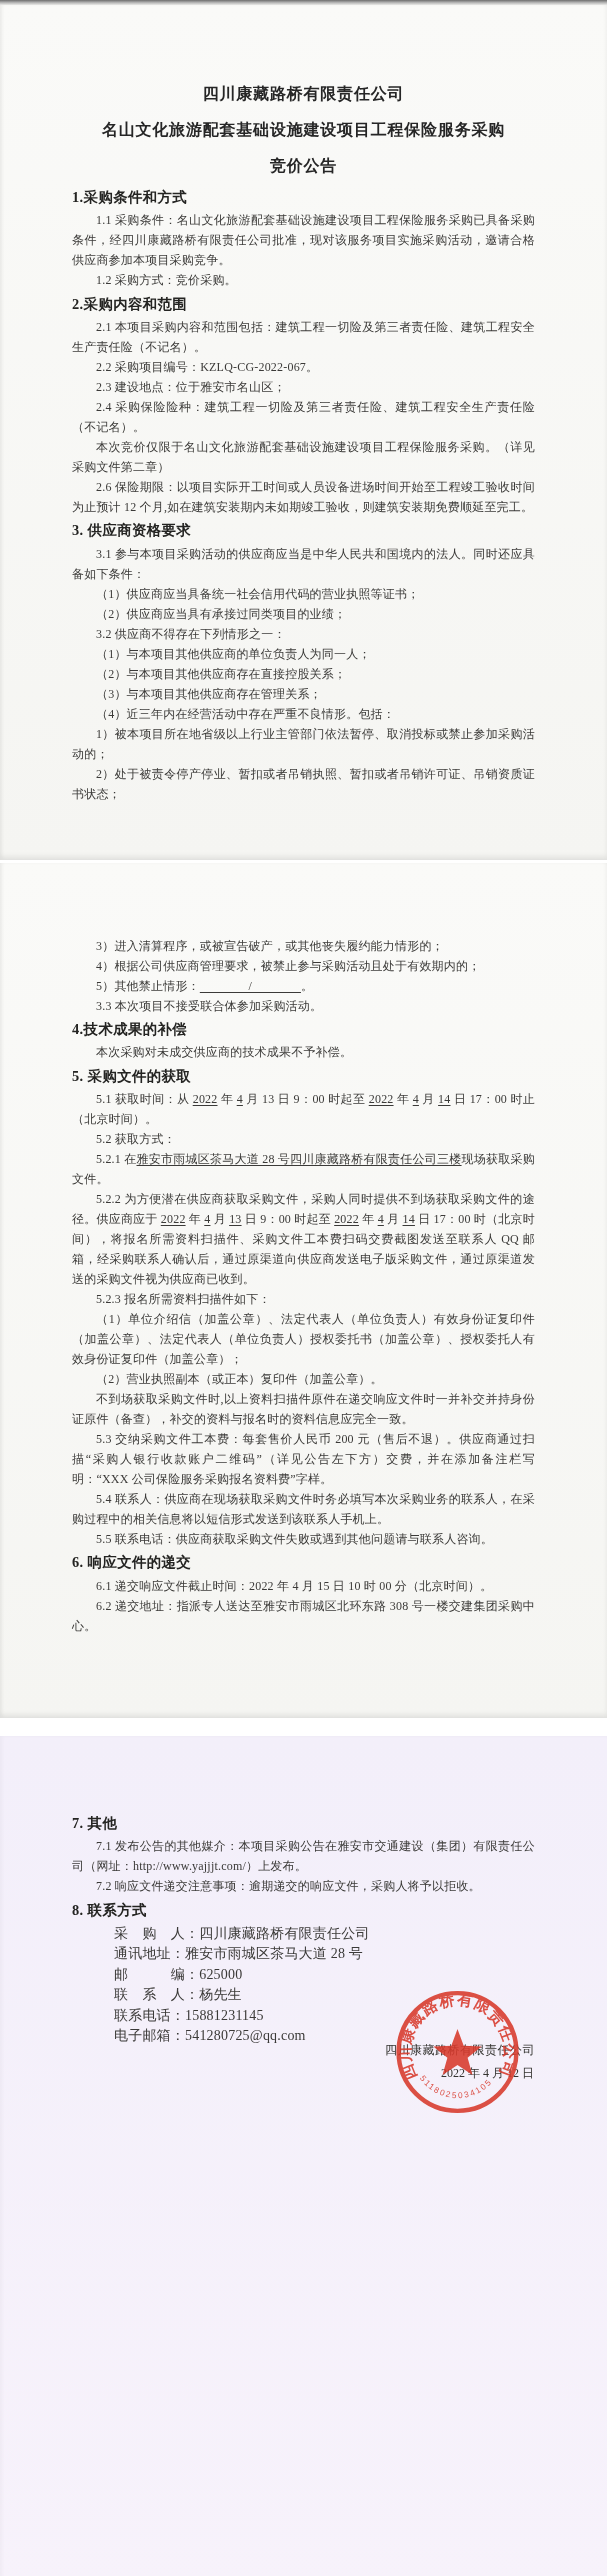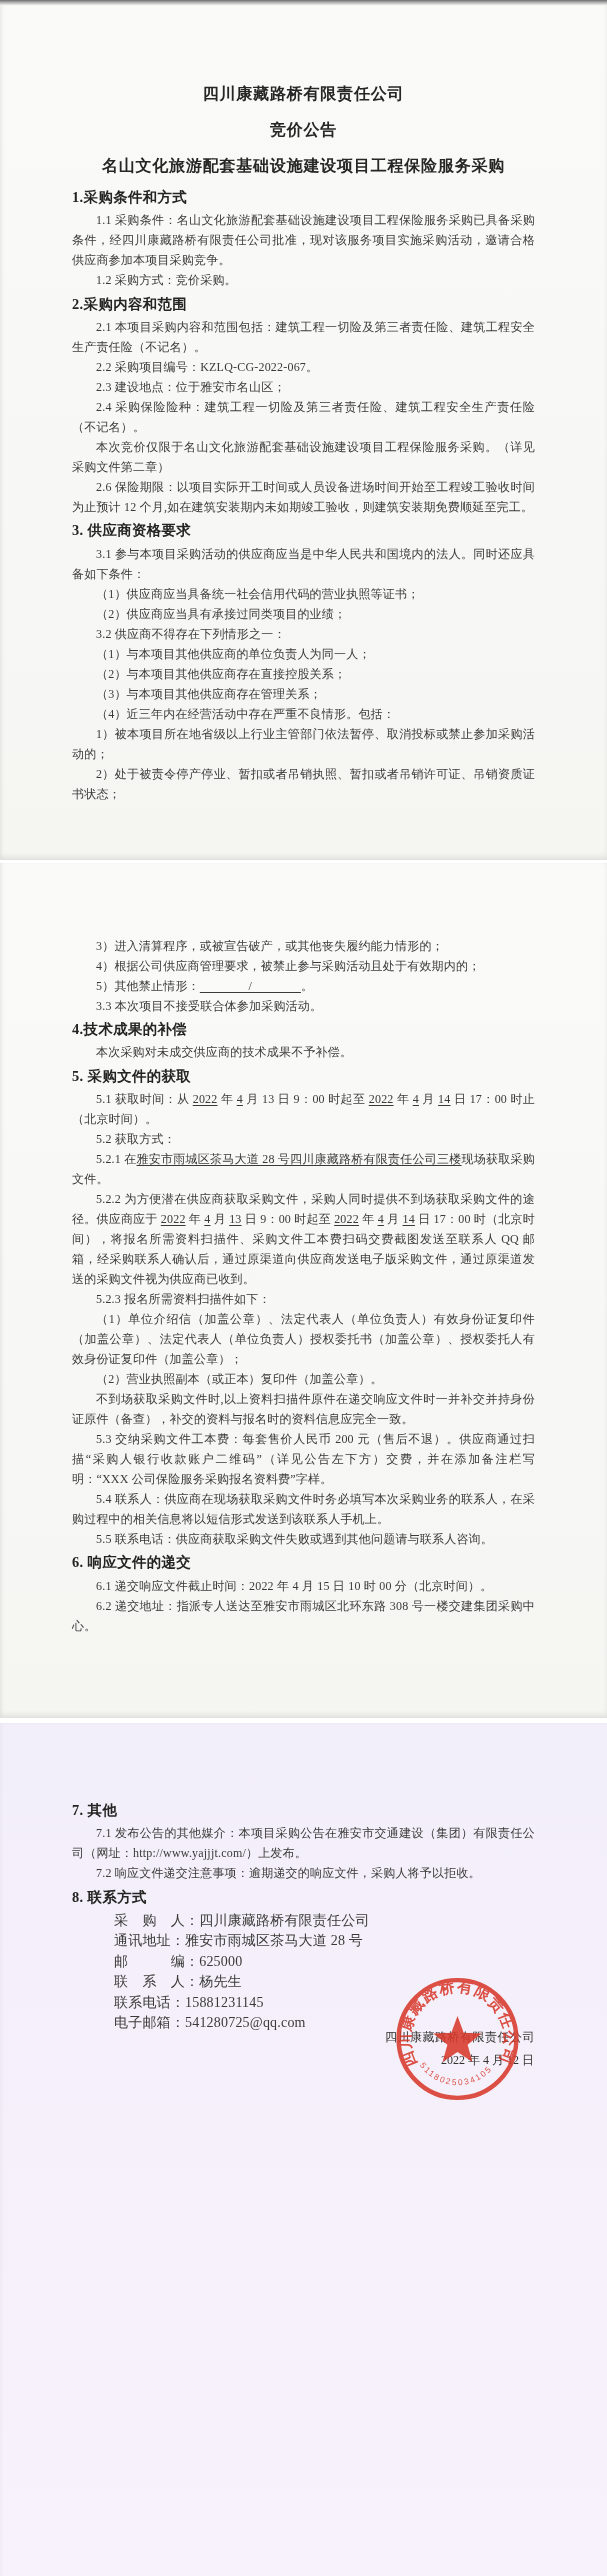--- a/index.html
+++ b/index.html
@@ -1,42 +1,42 @@
 <!DOCTYPE html>
 <html style="font-size:12px"><head>
 <meta charset="utf-8">
 <style>
   html,body{margin:0;padding:0;background:#ffffff;}
   body{width:607px;font-family:"Liberation Serif",serif;color:#3b3a38;}
   .scan-top{height:4.6px;background:linear-gradient(to bottom,#6e6e6e,#b9b9b9 55%,#e9e9e7);}
   .page{position:relative;width:607px;box-sizing:border-box;overflow:hidden;}
   .page-1,.page-2{background:linear-gradient(to bottom,#fafaf8,#f5f5f2);box-shadow:inset 0 -3.8px 5.3px rgba(0,0,0,0.07),inset 2.3px 0 3.8px rgba(0,0,0,0.03);}
   .page-1{height:855px;padding:71px 72px 0 72px;margin-bottom:3px;}
-  .page-2{height:855px;padding:73px 72px 0 72px;margin-bottom:5px;}
+  .page-2{height:855px;padding:73px 72px 0 72px;margin-bottom:18px;}
   .page-3{height:856px;padding:74px 72px 0 72px;background:linear-gradient(to bottom,#f3effa,#f7f2fb);box-shadow:inset 2.3px 0 3.8px rgba(0,0,0,0.03);}
   .title-line{display:block;text-align:center;font-family:"Liberation Sans",sans-serif;font-weight:bold;font-size:16px;line-height:36px;letter-spacing:0.8px;color:#262626;}
   .sec-heading{font-family:Liberation Serif, serif;font-weight:bold;font-size:14.4px;line-height:23px;margin:2.3px 0 1.5px;color:#242422;letter-spacing:0.4px;}
   .para{margin:0;font-size:12px;line-height:20px;text-indent:2em;text-align:justify;letter-spacing:0.2px;}
   .u{text-decoration:underline;text-underline-offset:2.3px;}
   .contact-block{margin-top:2.3px;padding-left:42px;}
   .contact-line{margin:0;font-size:14px;line-height:20.5px;letter-spacing:0.2px;}
   .sig-company{position:absolute;left:385px;top:306px;font-size:12px;letter-spacing:0.5px;color:#33322f;white-space:nowrap;}
   .sig-date{position:absolute;left:441px;top:329px;font-size:12px;color:#33322f;white-space:nowrap;}
   .seal{position:absolute;left:392px;top:252px;width:131px;height:128px;opacity:0.88;}
 </style>
 </head>
 <body>
 
 <div class="scan-top"></div>
 
 <div class="page page-1">
   <div class="doc-title">
       <div class="title-line">四川康藏路桥有限责任公司</div>
+      <div class="title-line">名山文化旅游配套基础设施建设项目工程保险服务采购</div>
       <div class="title-line">竞价公告</div>
-      <div class="title-line">名山文化旅游配套基础设施建设项目工程保险服务采购</div>
     </div>
   <div class="body-text">
       <div class="sec-heading">1.采购条件和方式</div>
       <p class="para"><span>1.1 采购条件：名山文化旅游配套基础设施建设项目工程保险服务采购已具备采购条件，经四川康藏路桥有限责任公司批准，现对该服务项目实施采购活动，邀请合格供应商参加本项目采购竞争。</span></p>
       <p class="para"><span>1.2 采购方式：竞价采购。</span></p>
       <div class="sec-heading">2.采购内容和范围</div>
       <p class="para"><span>2.1 本项目采购内容和范围包括：建筑工程一切险及第三者责任险、建筑工程安全生产责任险（不记名）。</span></p>
       <p class="para"><span>2.2 采购项目编号：KZLQ-CG-2022-067。</span></p>
       <p class="para"><span>2.3 建设地点：位于雅安市名山区；</span></p>
       <p class="para"><span>2.4 采购保险险种：建筑工程一切险及第三者责任险、建筑工程安全生产责任险（不记名）。</span></p>

